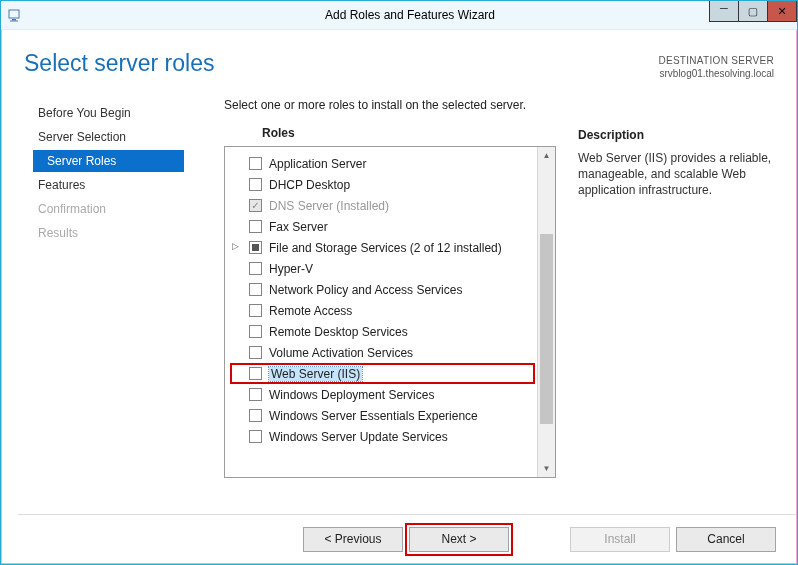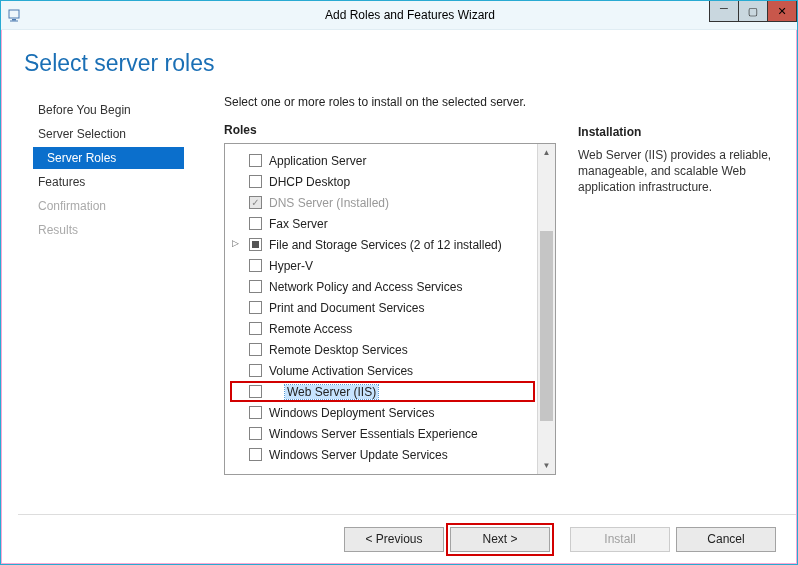--- a/index.html
+++ b/index.html
@@ -119,20 +119,21 @@
     flex-direction: column;
   }
   .instruction {
     font-size: 12px;
     margin-bottom: 14px;
   }
   .roles-label {
     font-weight: bold;
     font-size: 12px;
     margin-bottom: 6px;
+    margin-left: 38px;
   }
   .roles-box {
     border: 1px solid #9c9c9c;
     width: 330px;
     height: 330px;
     position: relative;
     background: #fff;
     overflow: hidden;
   }
   .roles-inner {
@@ -251,21 +252,21 @@
     height: 23px;
     border: 1px solid #a3a3a3;
     background: #eaeaea;
     font-size: 12px;
     padding: 0 10px;
     display: inline-flex;
     align-items: center;
     justify-content: center;
     cursor: default;
   }
-  .btn.disabled { color:#a0a0a0; background:#f2f2f2; border-color:#ccc; }
+  .btn.disabled { color:#a0a0a0; background:#f2f2f2; border-color:#ccc;margin-left:41px; }
   .btn-wrap { position: relative; display:inline-block; }
 </style>
 </head>
 <body>
 
 <div class="window">
 
   <div class="titlebar">
     <span class="icon">
       <svg width="16" height="16" viewBox="0 0 16 16">
@@ -285,20 +286,24 @@
       <div class="winbtn close">
           <span>✕</span>
         </div>
     </div>
   </div>
 
   <div class="content">
 
     <div class="header">
       <div class="page-title">Select server roles</div>
+      <div class="dest">
+        <div class="label">DESTINATION SERVER</div>
+        <div>srvblog01.thesolving.local</div>
+      </div>
     </div>
 
     <div class="body">
 
       <div class="nav" id="nav">
           <div class="nav-item">Before You Begin</div>
           <div class="nav-item">Server Selection</div>
           <div class="nav-item selected">Server Roles</div>
           <div class="nav-item">Features</div>
           <div class="nav-item disabled">Confirmation</div>
@@ -334,35 +339,31 @@
               <div class="role-row">
                 <span class="chk"></span>
                 <span class="rlabel">Hyper-V</span>
               </div>
               <div class="role-row">
                 <span class="chk"></span>
                 <span class="rlabel">Network Policy and Access Services</span>
               </div>
               <div class="role-row">
                 <span class="chk"></span>
-                <span class="rlabel">Print and Document Services</span>
-              </div>
-              <div class="role-row">
-                <span class="chk"></span>
                 <span class="rlabel">Remote Access</span>
               </div>
               <div class="role-row">
                 <span class="chk"></span>
                 <span class="rlabel">Remote Desktop Services</span>
               </div>
               <div class="role-row">
                 <span class="chk"></span>
                 <span class="rlabel">Volume Activation Services</span>
               </div>
-              <div class="role-row highlighted" style="position: relative; gap: 16px;">
+              <div class="role-row highlighted" style="position: relative;">
                 <span class="chk"></span>
                 <span class="rlabel">Web Server (IIS)</span>
                 <div class="redbox" style="inset: 0px 1px;"></div>
               </div>
               <div class="role-row">
                 <span class="chk"></span>
                 <span class="rlabel">Windows Deployment Services</span>
               </div>
               <div class="role-row">
                 <span class="chk"></span>
@@ -377,21 +378,21 @@
             <div class="arrow">▲</div>
             <div class="track">
               <div class="thumb"></div>
             </div>
             <div class="arrow">▼</div>
           </div>
         </div>
       </div>
 
       <div class="desc-col">
-        <div class="desc-label">Installation</div>
+        <div class="desc-label">Description</div>
         <div class="desc-text">Web Server (IIS) provides a reliable, manageable, and scalable Web application infrastructure.</div>
       </div>
 
     </div>
 
     <div class="footer">
       <div class="btn-wrap">
         <div class="btn">&lt; Previous</div>
       </div>
       <div class="btn-wrap">

